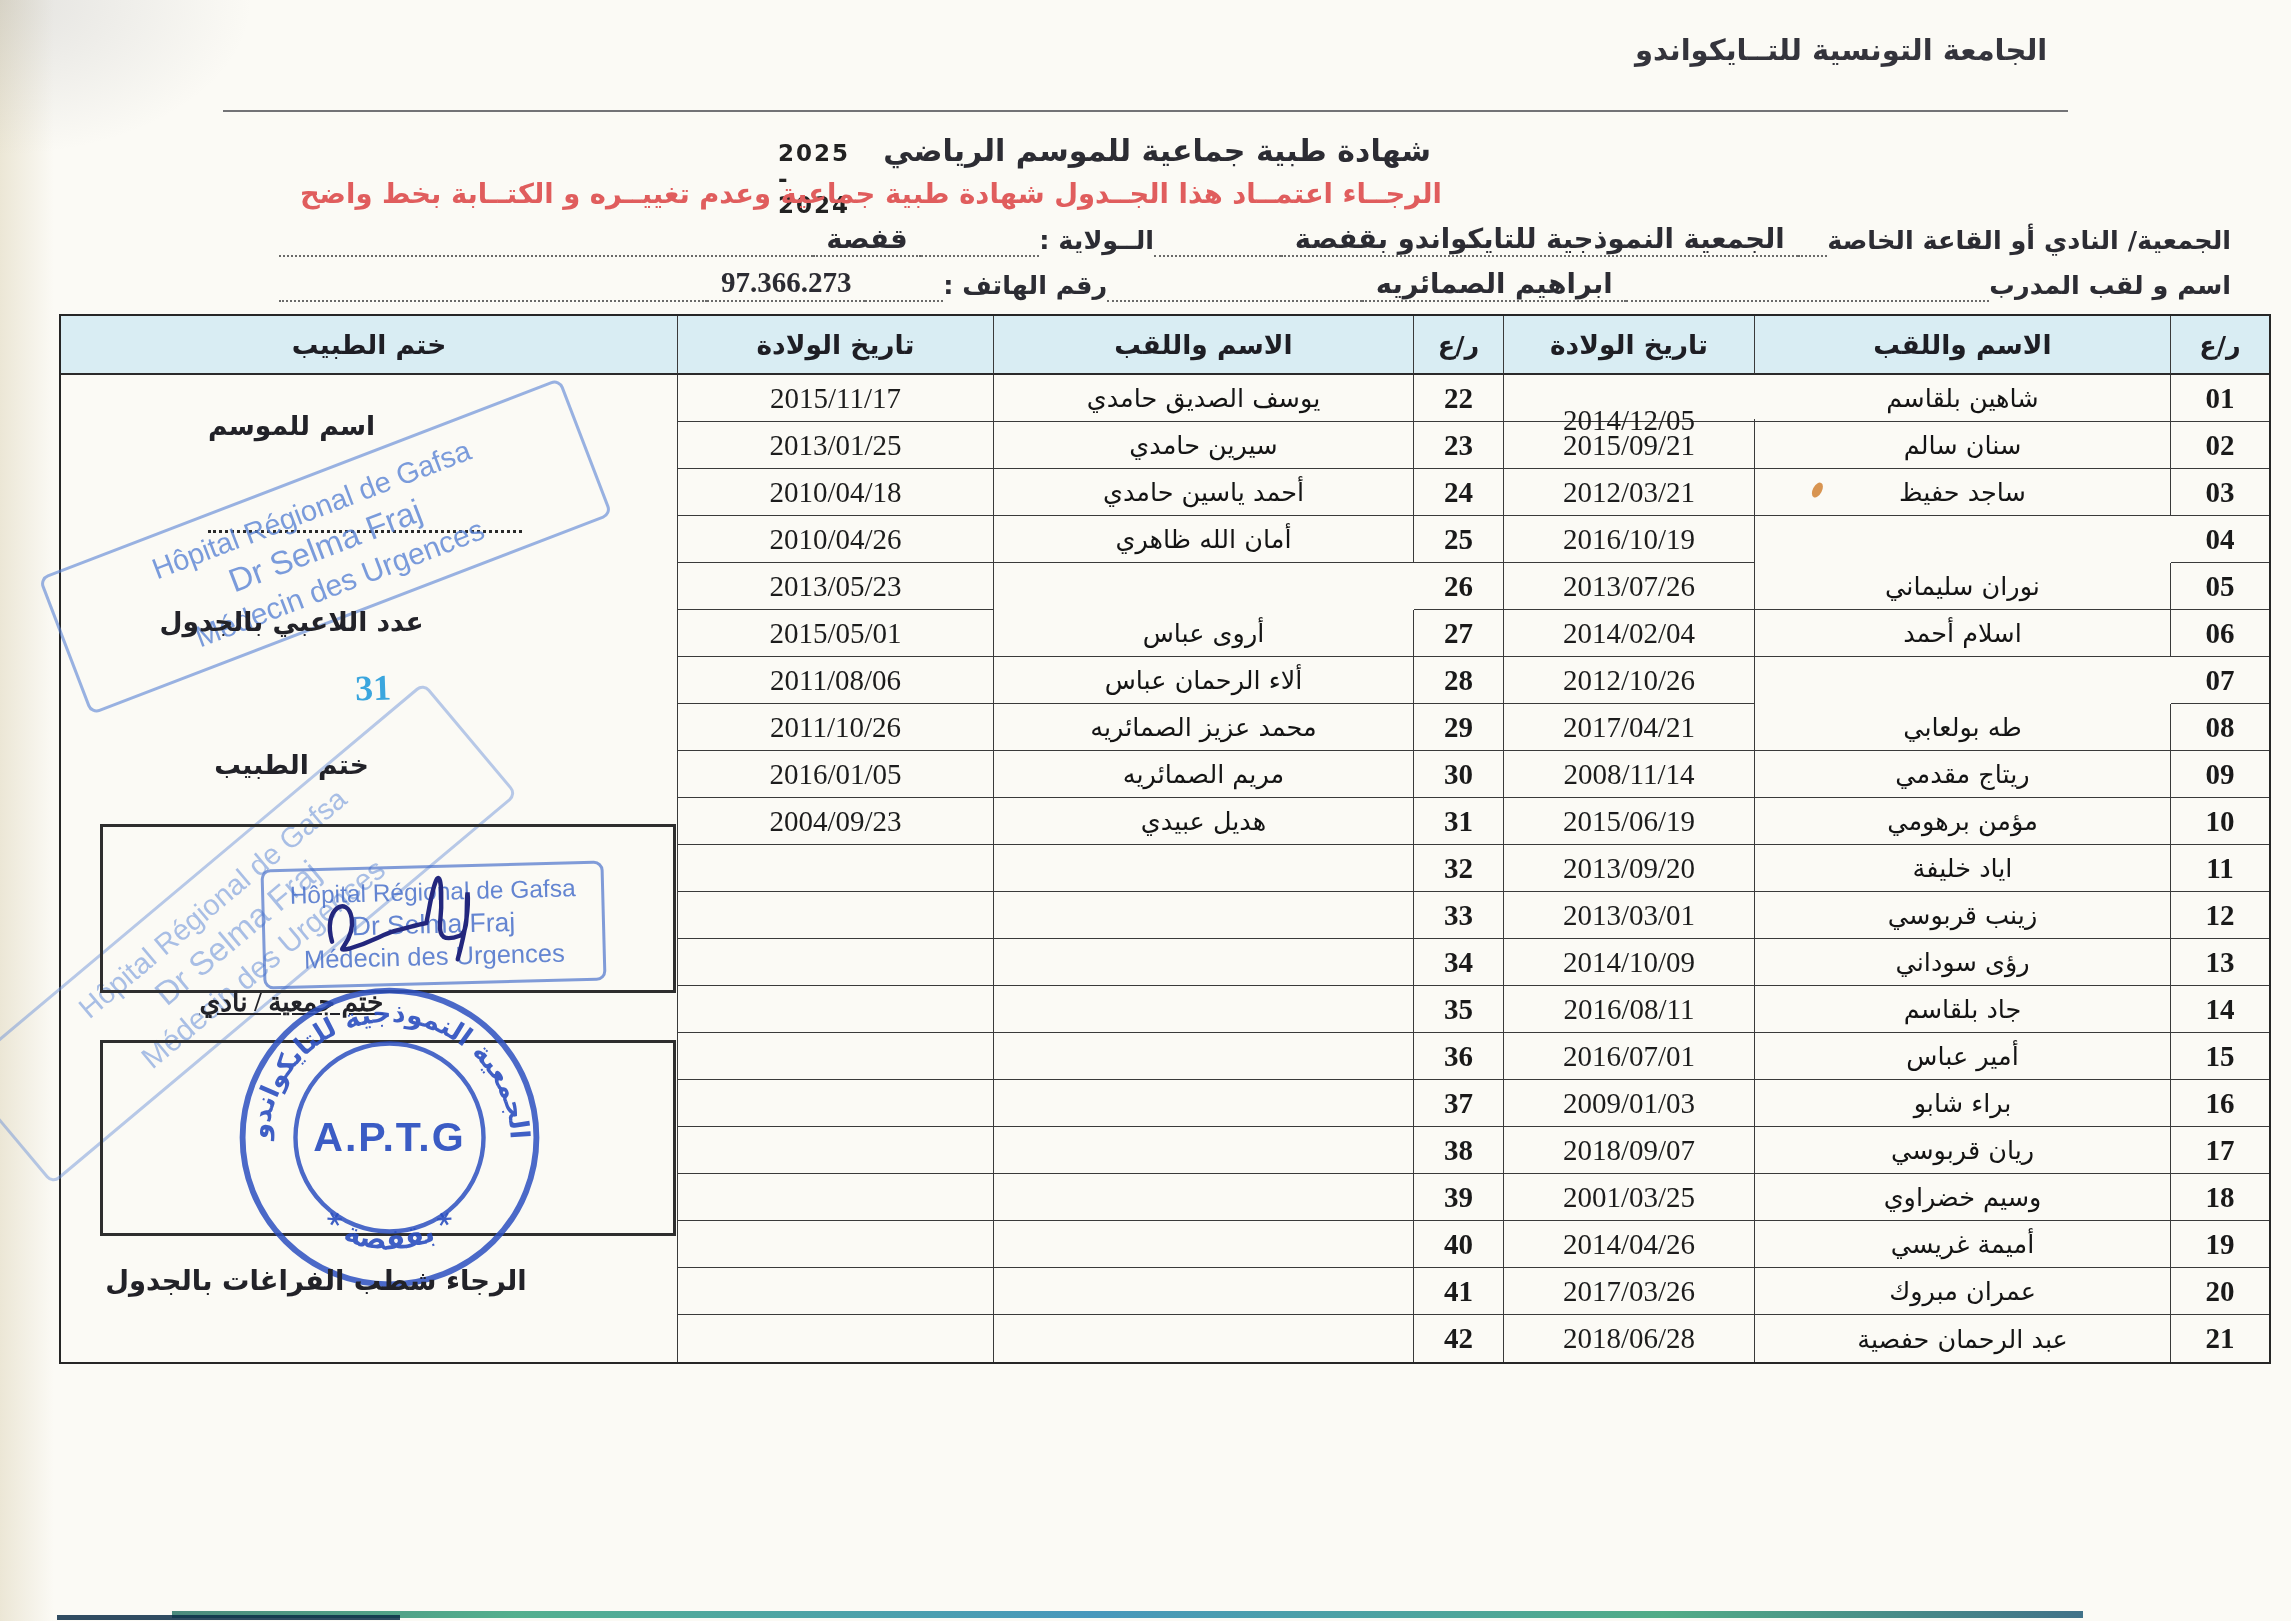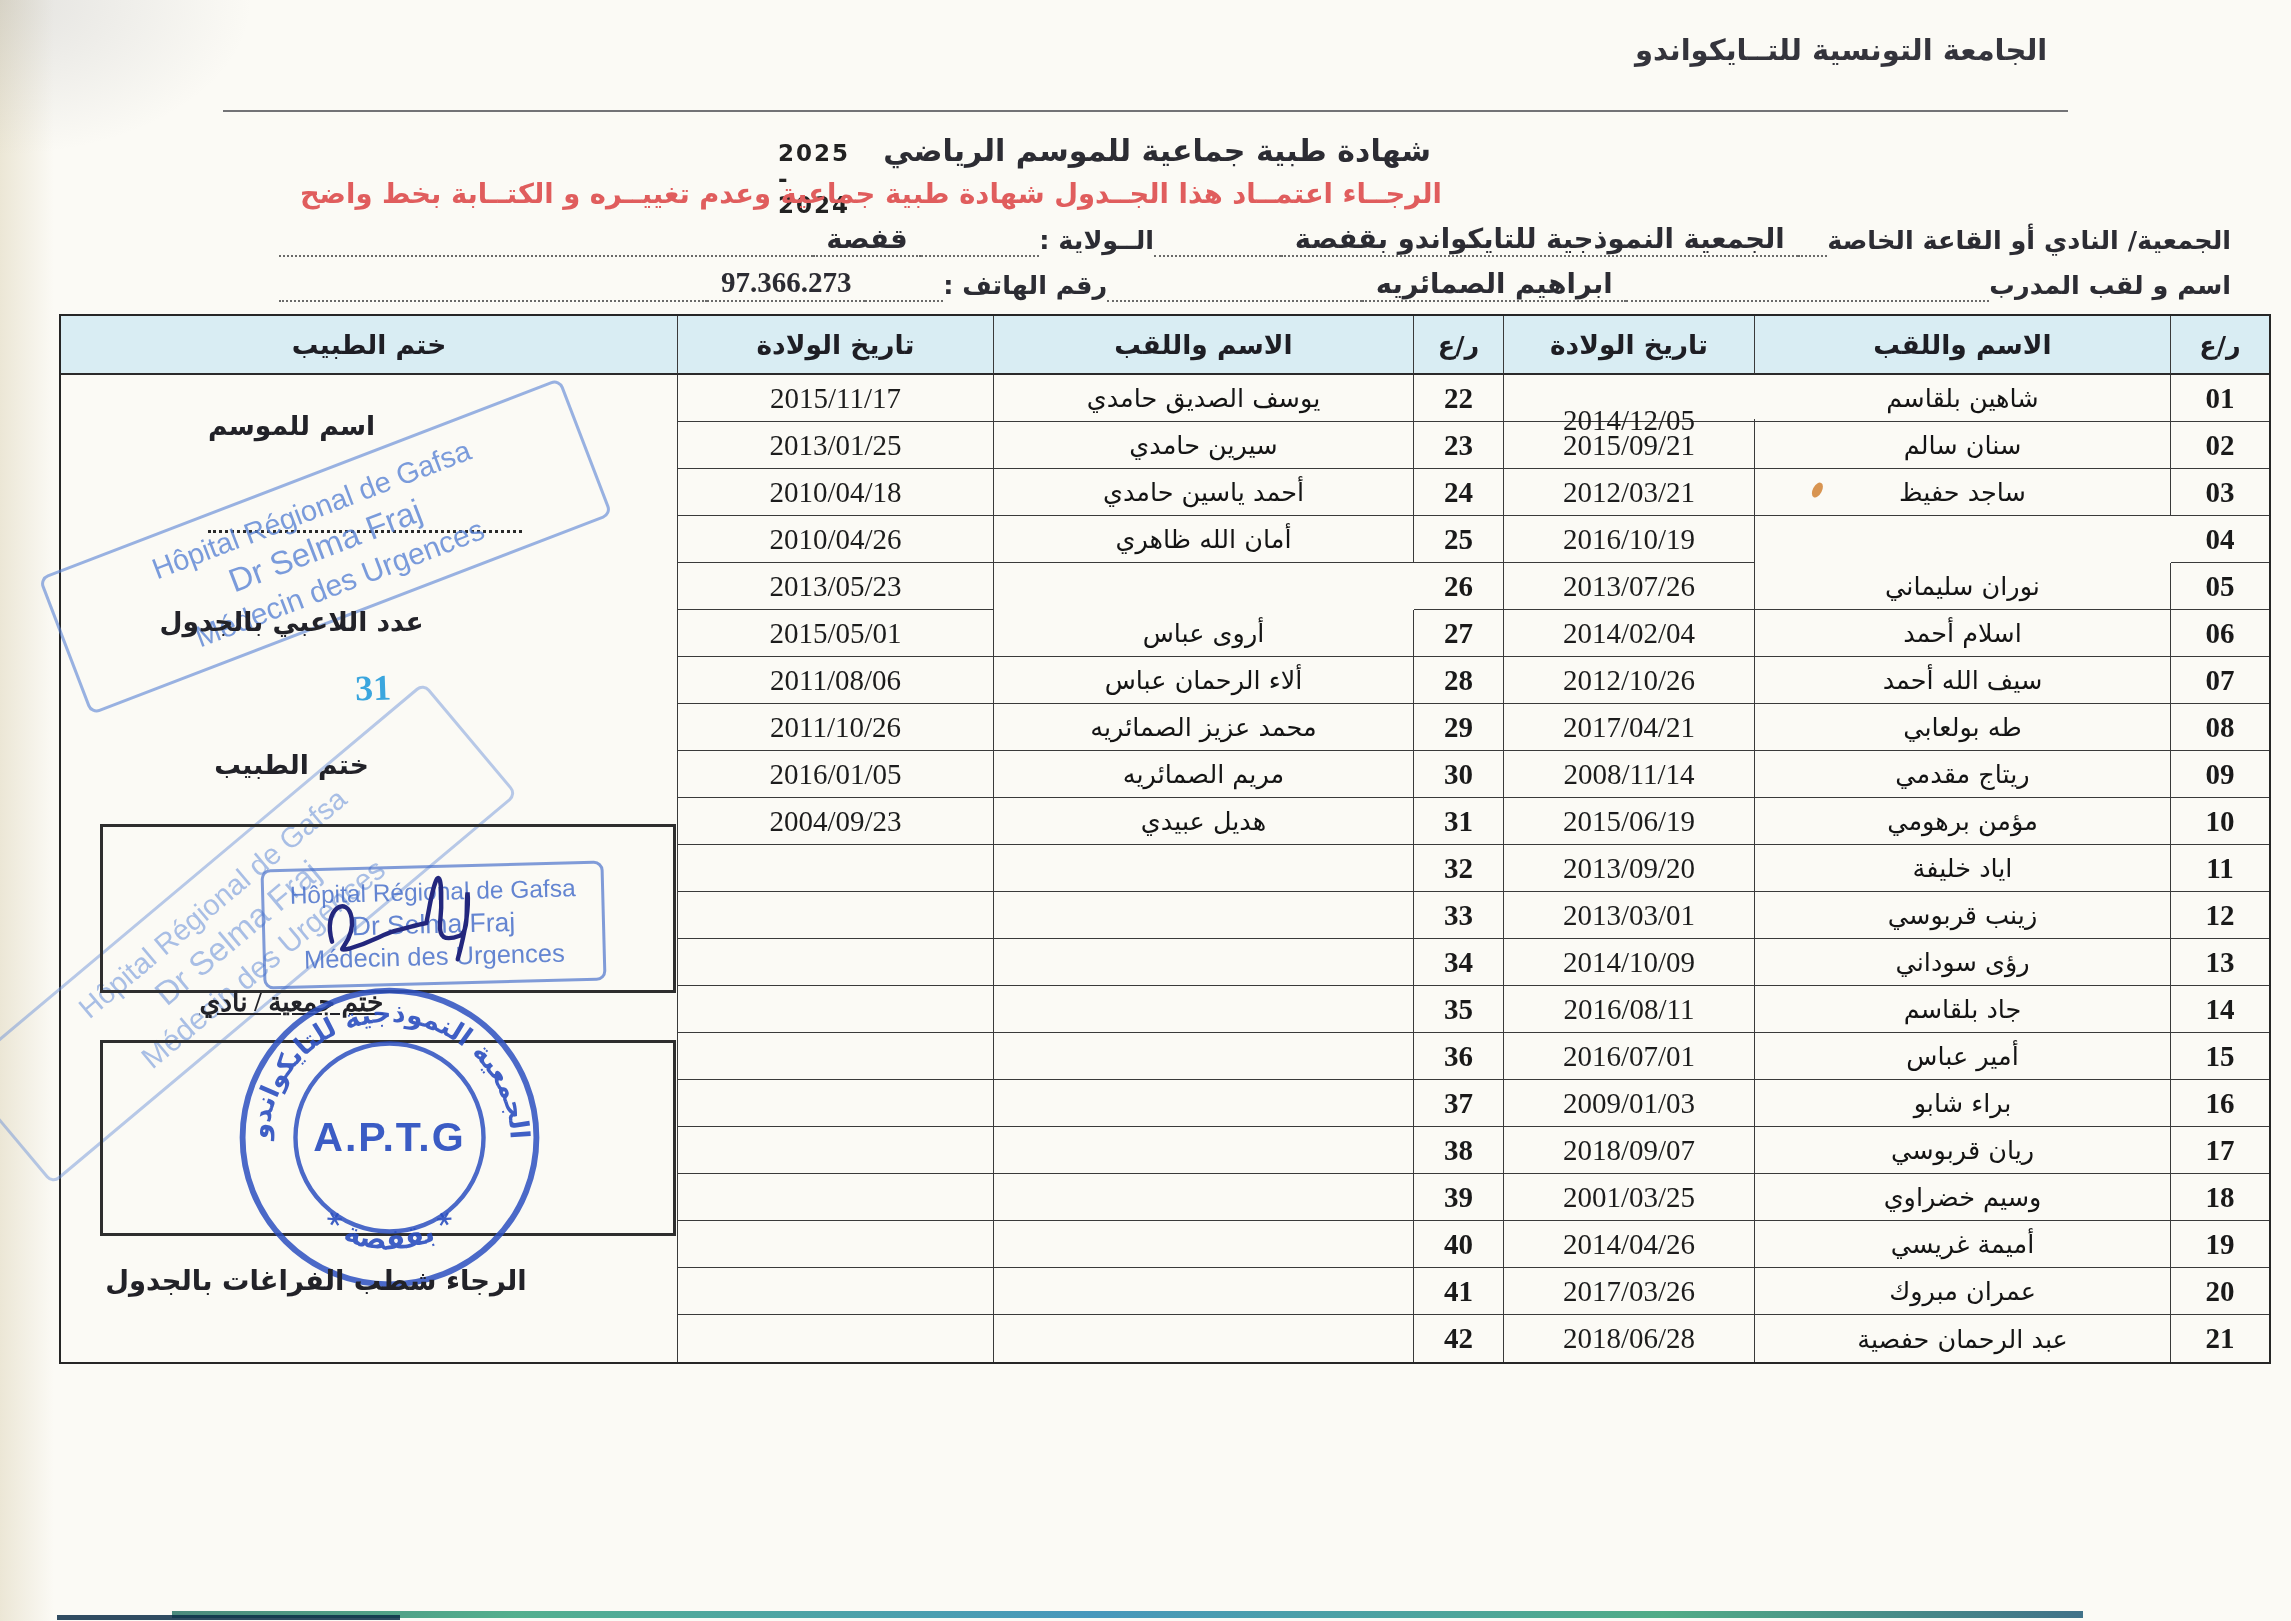--- a/index.html
+++ b/index.html
@@ -298,21 +298,20 @@
     <div class="cell date" style="grid-area: 7 / 2;">2015/05/01</div>
     <div class="cell name" style="grid-area: 7 / 3;">أروى عباس</div>
     <div class="cell num" style="grid-area: 7 / 4;">27</div>
     <div class="cell date" style="grid-area: 7 / 5;">2014/02/04</div>
     <div class="cell name" style="grid-area: 7 / 6;">اسلام أحمد</div>
     <div class="cell num last-col" style="grid-area: 7 / 7;">06</div>
     <div class="cell date" style="grid-area: 8 / 2;">2011/08/06</div>
     <div class="cell name" style="grid-area: 8 / 3;">ألاء الرحمان عباس</div>
     <div class="cell num" style="grid-area: 8 / 4;">28</div>
     <div class="cell date" style="grid-area: 8 / 5;">2012/10/26</div>
-    <div class="cell name" style="grid-area: 8 / 6;">سيف الله أحمد</div>
     <div class="cell num last-col" style="grid-area: 8 / 7;">07</div>
     <div class="cell date" style="grid-area: 9 / 2;">2011/10/26</div>
     <div class="cell name" style="grid-area: 9 / 3;">محمد عزيز الصمائريه</div>
     <div class="cell num" style="grid-area: 9 / 4;">29</div>
     <div class="cell date" style="grid-area: 9 / 5;">2017/04/21</div>
     <div class="cell name" style="grid-area: 9 / 6;">طه بولعابي</div>
     <div class="cell num last-col" style="grid-area: 9 / 7;">08</div>
     <div class="cell date" style="grid-area: 10 / 2;">2016/01/05</div>
     <div class="cell name" style="grid-area: 10 / 3;">مريم الصمائريه</div>
     <div class="cell num" style="grid-area: 10 / 4;">30</div>

